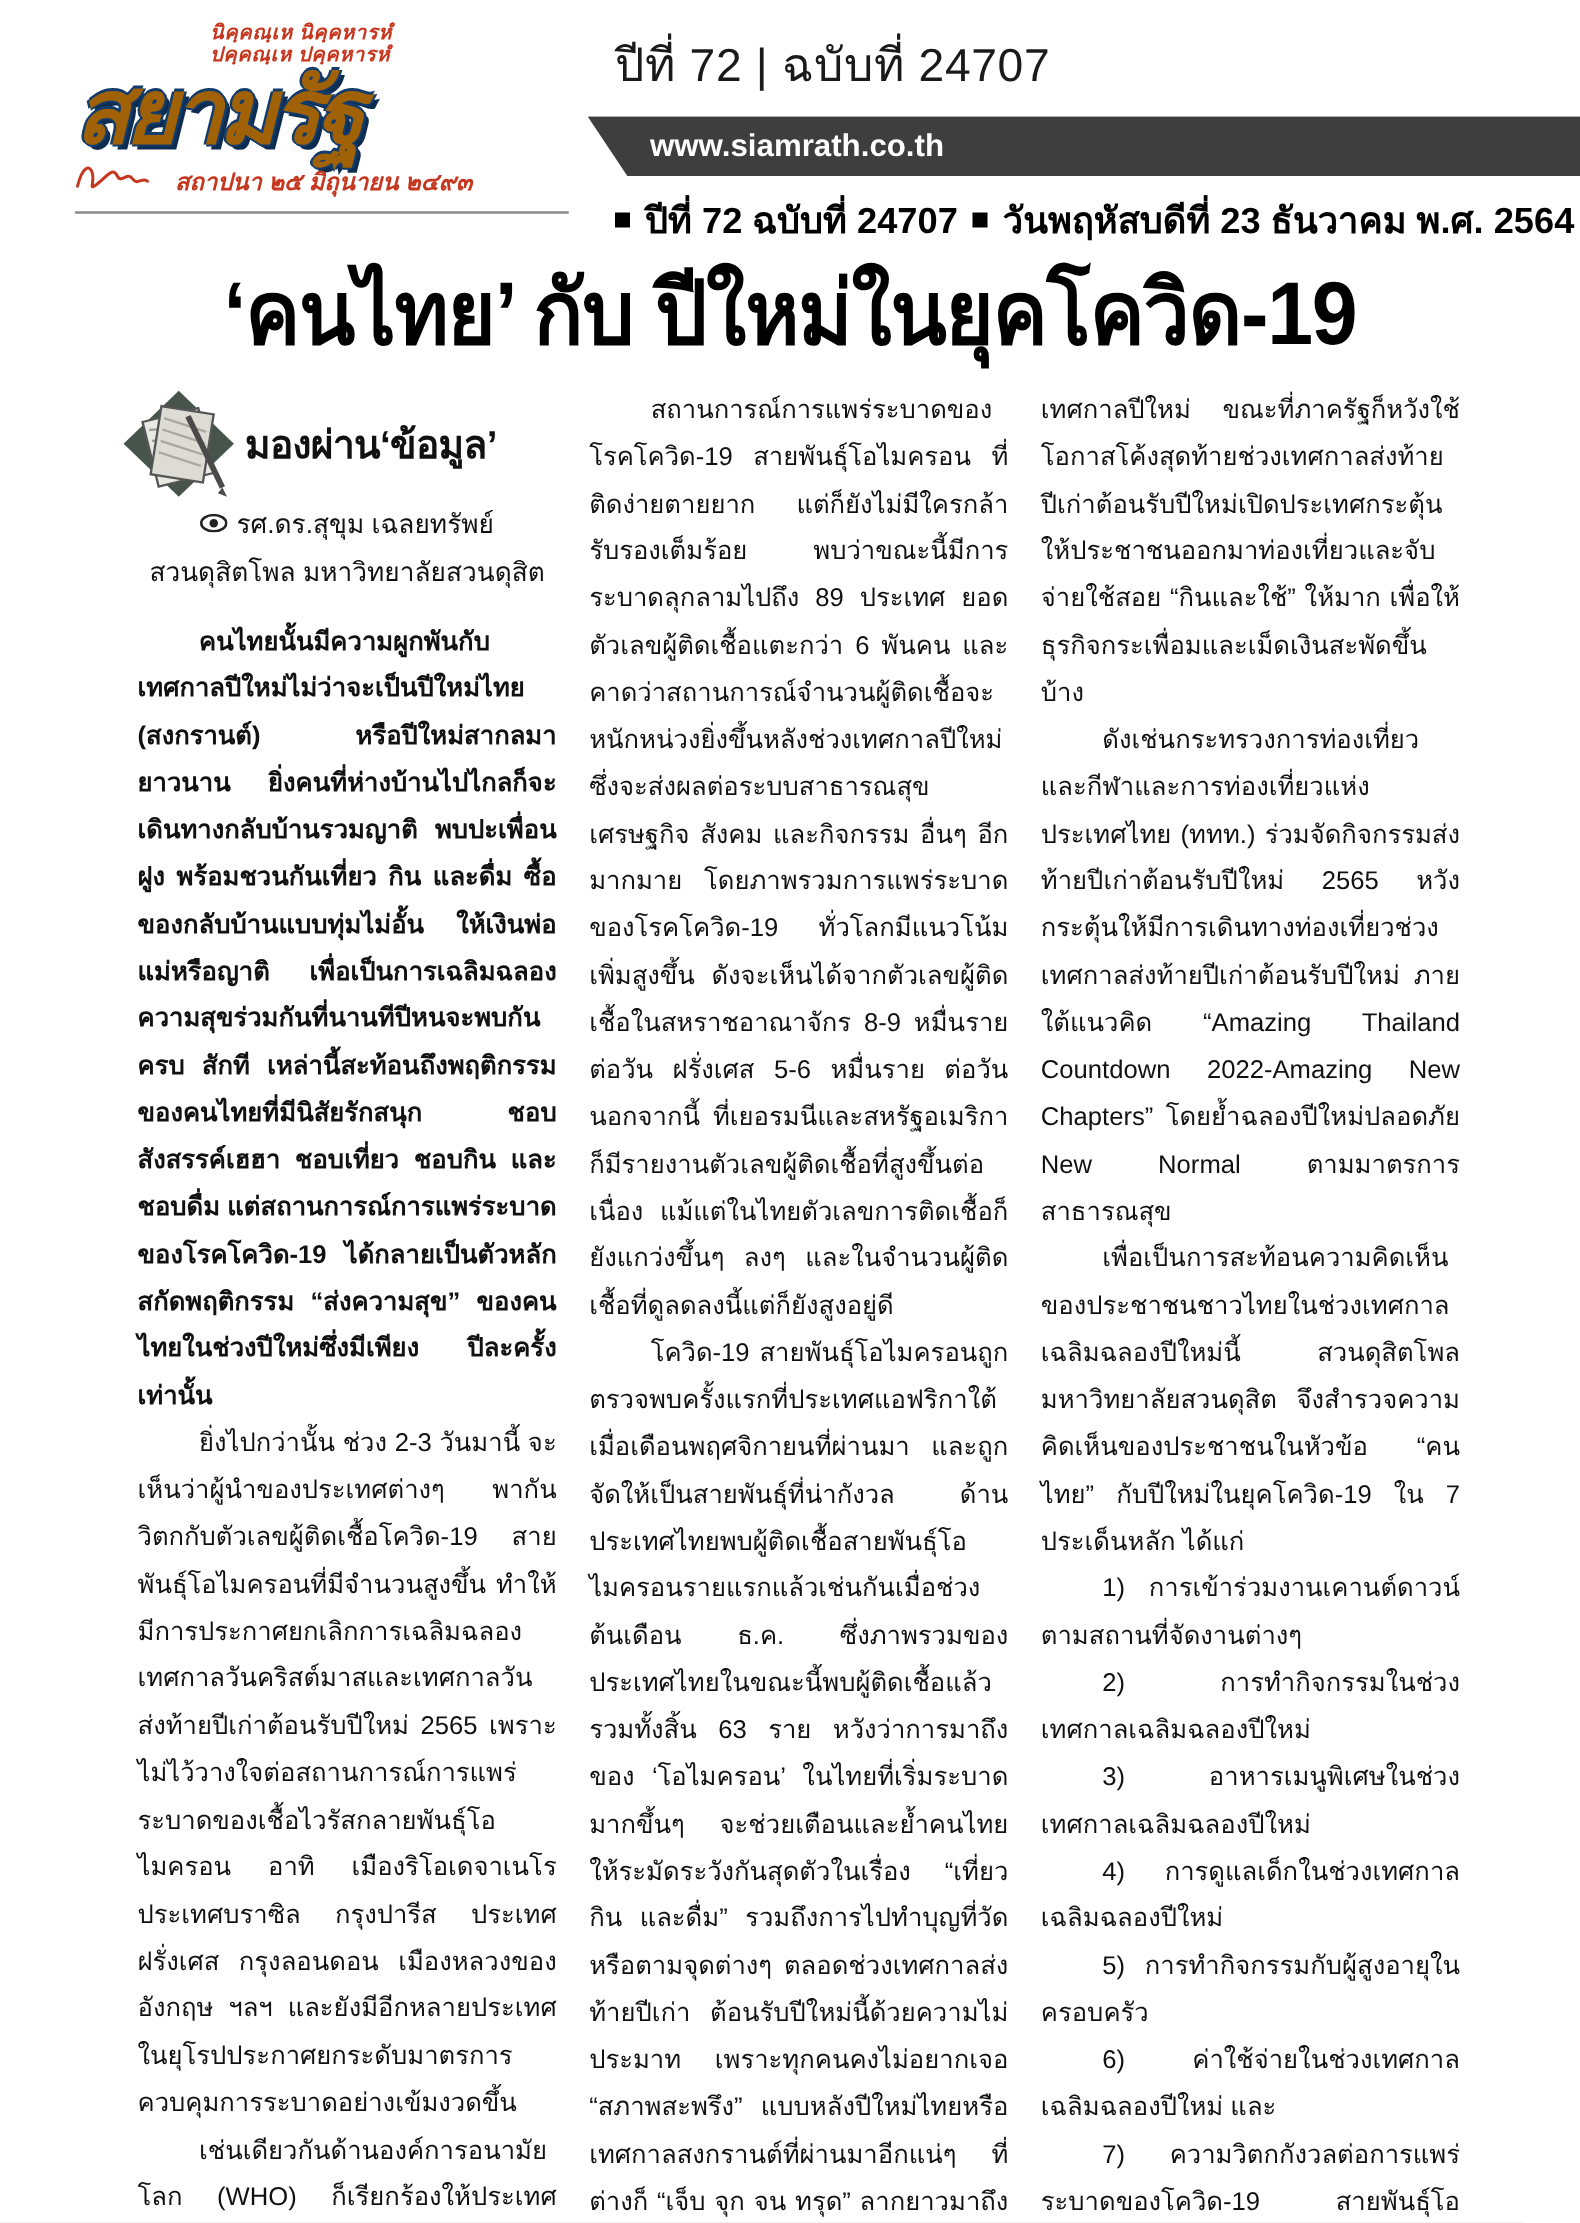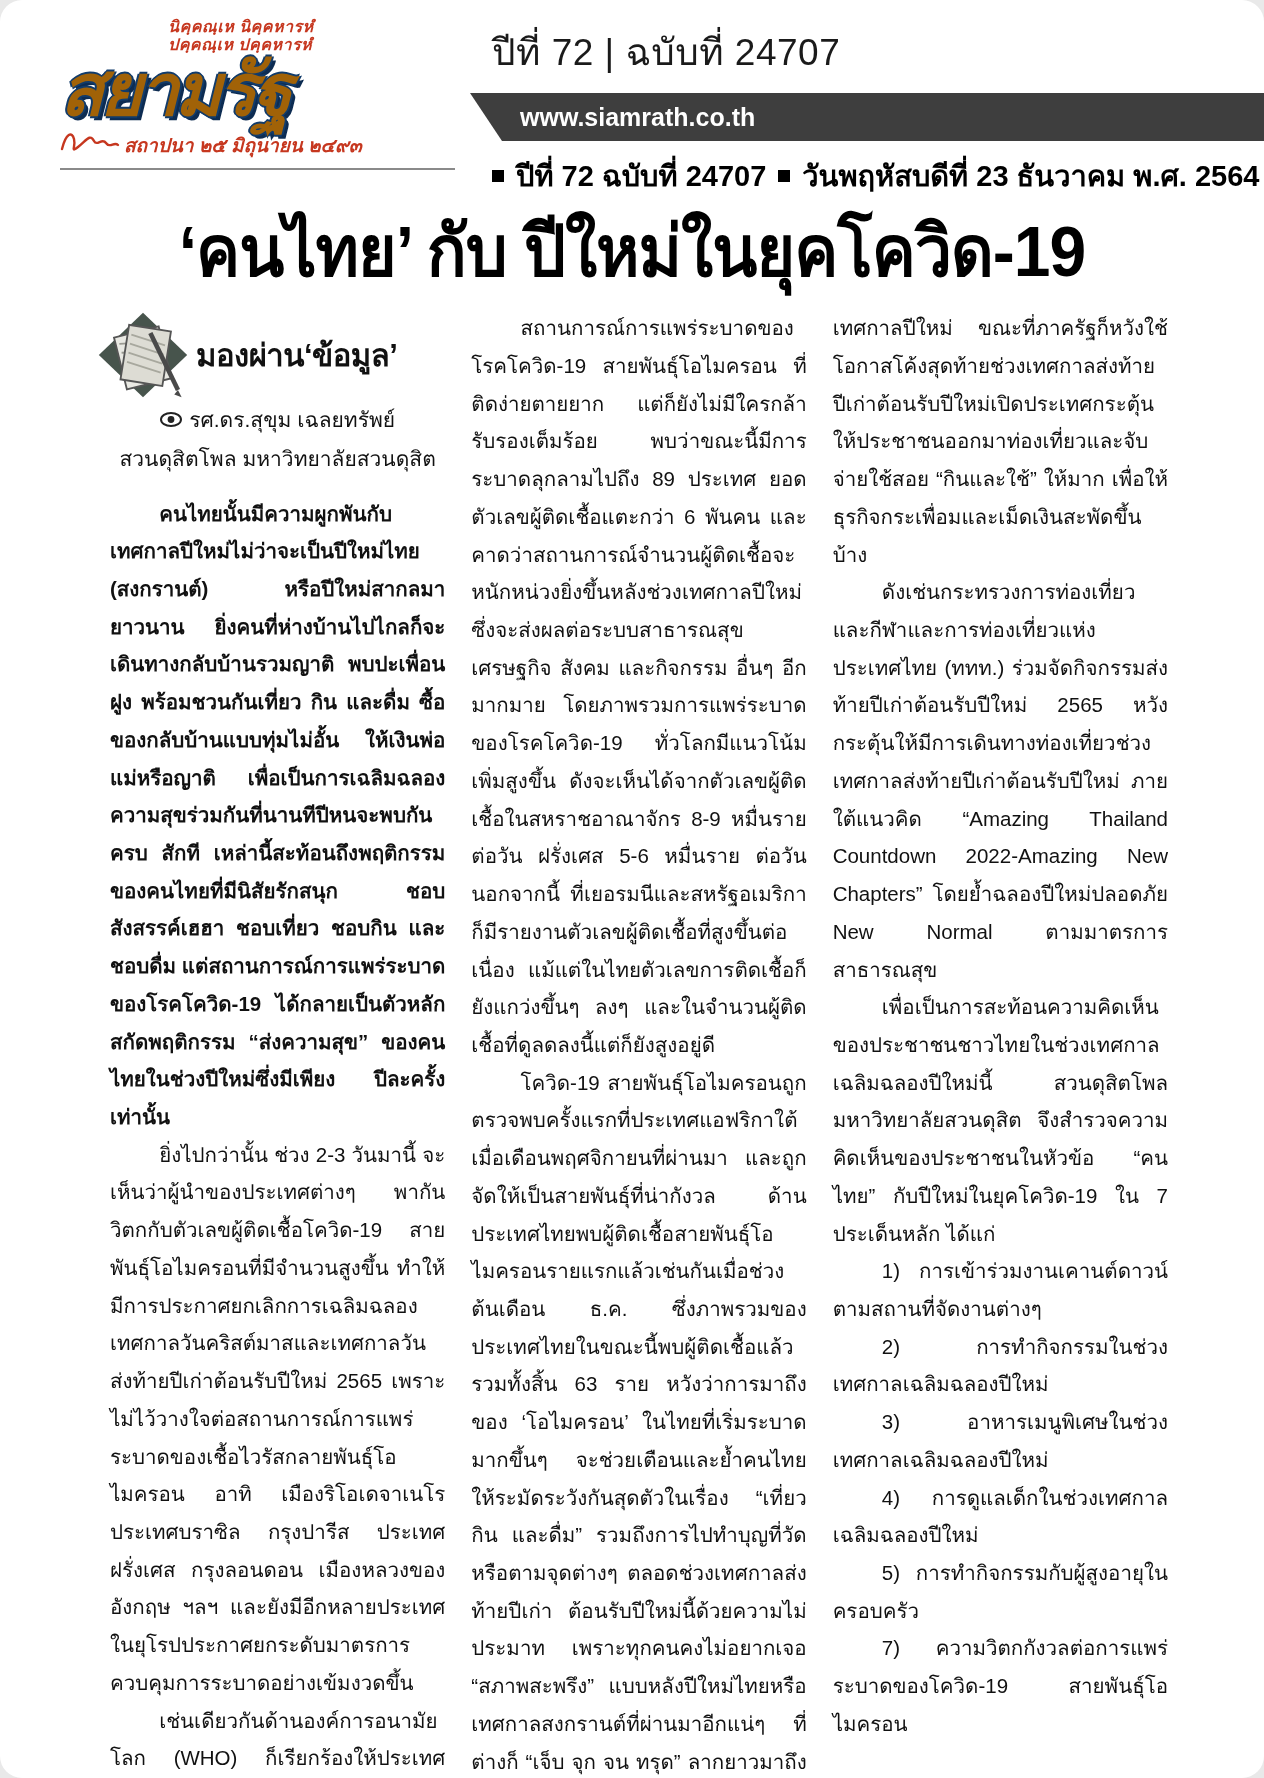--- a/index.html
+++ b/index.html
@@ -5,34 +5,33 @@
   * { box-sizing: border-box; }
   html,body { margin:0; padding:0; background:#e9e9e9; }
   .page {
     position: relative;
     width: 1264px; height: 1778px;
     margin: 0 auto;
     background: #ffffff;
     overflow: hidden;
     font-family: "Liberation Sans", "DejaVu Sans", sans-serif;
     color: #111;
-    border-radius: 22px;
   }
 
   
   .masthead { position: relative; height: 210px; }
   .logo-block { position: absolute; left: 60px; top: 18px; width: 400px; }
   .motto { margin-left: 108px; color: #c6371f; font-weight: bold; font-style: italic;
            font-size: 16px; line-height: 1.15; letter-spacing: 0.5px; }
   .logo-text {
     font-size: 72px; line-height: 0.98; font-weight: 800; font-style: italic;
     color: #a16207; letter-spacing: -4px; white-space: nowrap;
     text-shadow: 2px 0 #123c6b, -2px 0 #123c6b, 0 2px #123c6b, 0 -2px #123c6b, 4px 4px 0 #0d2c52;
   }
-  .founded-row { display: flex; align-items: center; gap: 4px; margin-top: 4px;
+  .founded-row { display: flex; align-items: center; gap: 20px; margin-top: 4px;
                  color: #c6371f; font-weight: bold; font-style: italic; font-size: 19px; }
   .sig { flex: none; }
   .masthead-divider { width: 395px; border: none; border-top: 2px solid #8a8a8a; margin: 8px 0 0 0; }
 
   .issue-block { position: absolute; left: 470px; top: 22px; right: 0; }
   .issue-line { margin-left: 22px; font-size: 37px; color: #1a1a1a; letter-spacing: 0.5px; }
   .site-banner {
     margin-top: 12px; height: 48px; background: #3e3e3e; color: #fff;
     clip-path: polygon(0 0, 100% 0, 100% 100%, 32px 100%);
     display: flex; align-items: center; padding-left: 50px;
@@ -150,18 +149,19 @@
     <section class="col">
       <p class="no-indent">เทศกาลปีใหม่ ขณะที่ภาครัฐก็หวังใช้โอกาสโค้งสุดท้ายช่วงเทศกาลส่งท้ายปีเก่าต้อนรับปีใหม่เปิดประเทศกระตุ้นให้ประชาชนออกมาท่องเที่ยวและจับจ่ายใช้สอย “กินและใช้” ให้มาก เพื่อให้ธุรกิจกระเพื่อมและเม็ดเงินสะพัดขึ้นบ้าง</p>
       <p>ดังเช่นกระทรวงการท่องเที่ยวและกีฬาและการท่องเที่ยวแห่งประเทศไทย (ททท.) ร่วมจัดกิจกรรมส่งท้ายปีเก่าต้อนรับปีใหม่ 2565 หวังกระตุ้นให้มีการเดินทางท่องเที่ยวช่วงเทศกาลส่งท้ายปีเก่าต้อนรับปีใหม่ ภายใต้แนวคิด “Amazing Thailand Countdown 2022-Amazing New Chapters” โดยย้ำฉลองปีใหม่ปลอดภัย New Normal ตามมาตรการสาธารณสุข</p>
       <p>เพื่อเป็นการสะท้อนความคิดเห็นของประชาชนชาวไทยในช่วงเทศกาลเฉลิมฉลองปีใหม่นี้ สวนดุสิตโพล มหาวิทยาลัยสวนดุสิต จึงสำรวจความคิดเห็นของประชาชนในหัวข้อ “คนไทย” กับปีใหม่ในยุคโควิด-19 ใน 7 ประเด็นหลัก ได้แก่</p>
 
       <p class="survey-item"><span>1)</span>&nbsp;&nbsp;<span>การเข้าร่วมงานเคานต์ดาวน์ตามสถานที่จัดงานต่างๆ</span></p>
       <p class="survey-item"><span>2)</span>&nbsp;&nbsp;<span>การทำกิจกรรมในช่วงเทศกาลเฉลิมฉลองปีใหม่</span></p>
       <p class="survey-item"><span>3)</span>&nbsp;&nbsp;<span>อาหารเมนูพิเศษในช่วงเทศกาลเฉลิมฉลองปีใหม่</span></p>
       <p class="survey-item"><span>4)</span>&nbsp;&nbsp;<span>การดูแลเด็กในช่วงเทศกาลเฉลิมฉลองปีใหม่</span></p>
       <p class="survey-item"><span>5)</span>&nbsp;&nbsp;<span>การทำกิจกรรมกับผู้สูงอายุในครอบครัว</span></p>
+      <p class="survey-item"><span>6)</span>&nbsp;&nbsp;<span>ค่าใช้จ่ายในช่วงเทศกาลเฉลิมฉลองปีใหม่ และ</span></p>
       <p class="survey-item"><span>7)</span>&nbsp;&nbsp;<span>ความวิตกกังวลต่อการแพร่ระบาดของโควิด-19 สายพันธุ์โอไมครอน</span></p>
 
     </section>
 
   </main>
 </div>
 
 </body></html>

